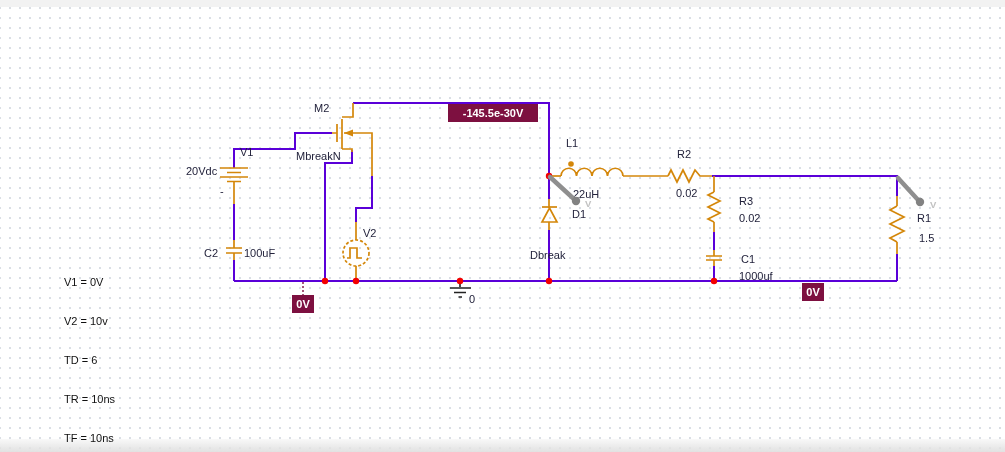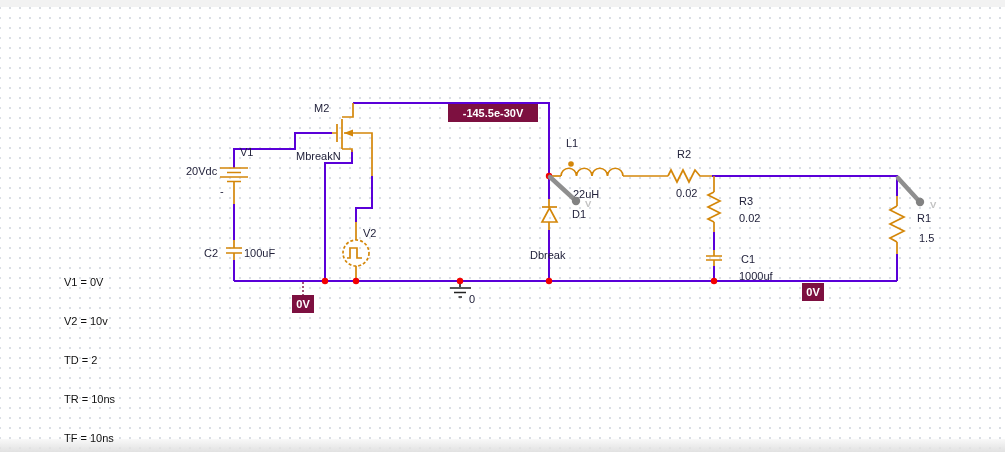--- a/index.html
+++ b/index.html
@@ -165,19 +165,19 @@
     </g>
     <g>
       <rect class="netrect" x="802" y="283" width="22" height="18"></rect>
       <text class="nettext" x="813" y="296">0V</text>
     </g>
   </svg>
 
   <div class="params">
     <div>V1 = 0V</div>
     <div>V2 = 10v</div>
-    <div>TD = 2</div>
+    <div>TD = 6</div>
     <div>TR = 10ns</div>
     <div>TF = 10ns</div>
     
     
   </div>
 </div>
 
 </body></html>

